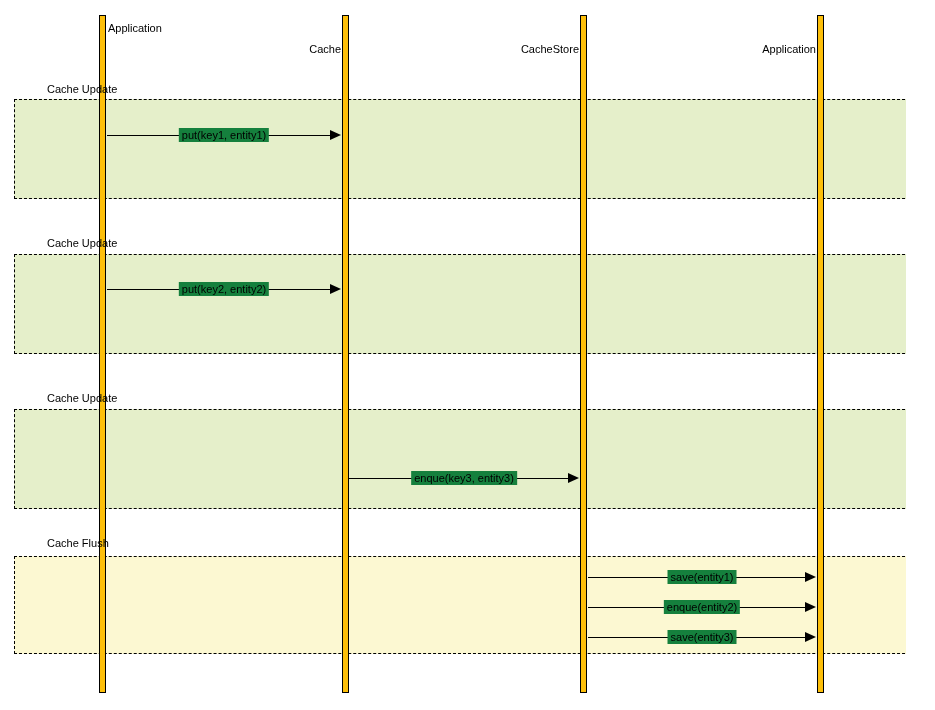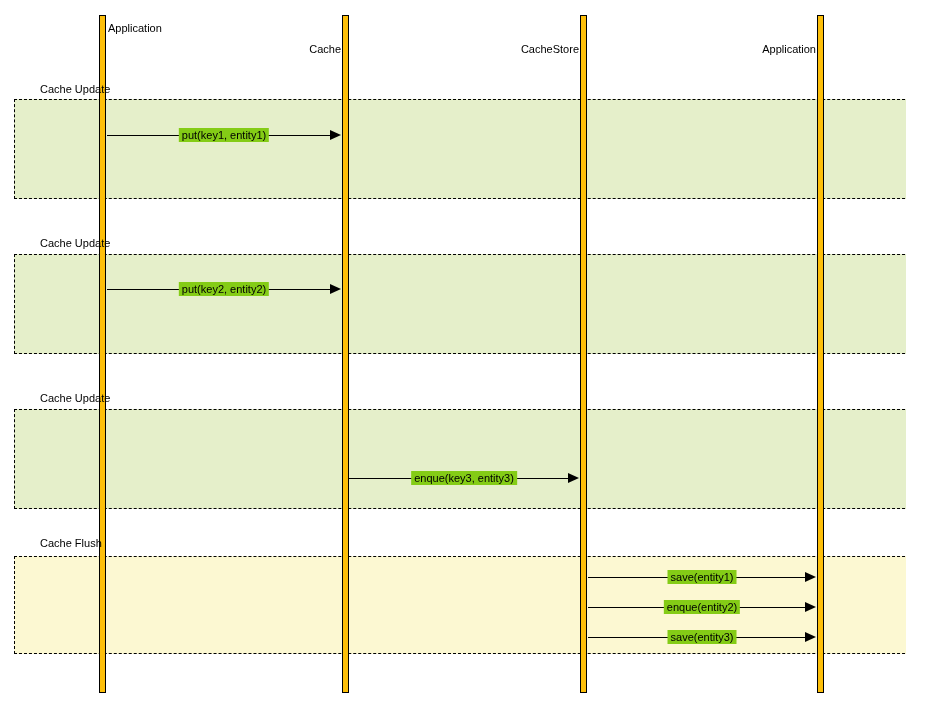--- a/index.html
+++ b/index.html
@@ -28,39 +28,39 @@
   
   .frag{
     position:absolute;left:14px;width:906px;
     border:1px dashed #000000;
     box-sizing:border-box;
     z-index:1;
   }
   .frag.green{background:#e5efca;}
   .frag.yellow{background:#fcf8d2;}
   .frag-label{
-    position:absolute;left:40px;height:14px;
+    position:absolute;left:47px;height:14px;
     white-space:nowrap;z-index:4;
   }
   
   .message{position:absolute;height:20px;z-index:5;}
   .message .line{
     position:absolute;left:0;right:10px;top:10px;height:0;
     border-top:1px solid #000000;
   }
   .message .head{
     position:absolute;right:0;top:5px;width:0;height:0;
     border-left:11px solid #000000;
     border-top:5px solid transparent;
     border-bottom:5px solid transparent;
   }
   .message .mlabel{
     position:absolute;left:50%;top:10px;
     transform:translate(-50%,-50%);
-    background:#84cc16;
+    background:#15803d;
     padding:1px 3px;
     white-space:nowrap;
   }
 </style>
 </head>
 <body>
 
 <div class="canvas">
 
   <div class="actor-label" style="left:108px;width:120px">Application</div>

